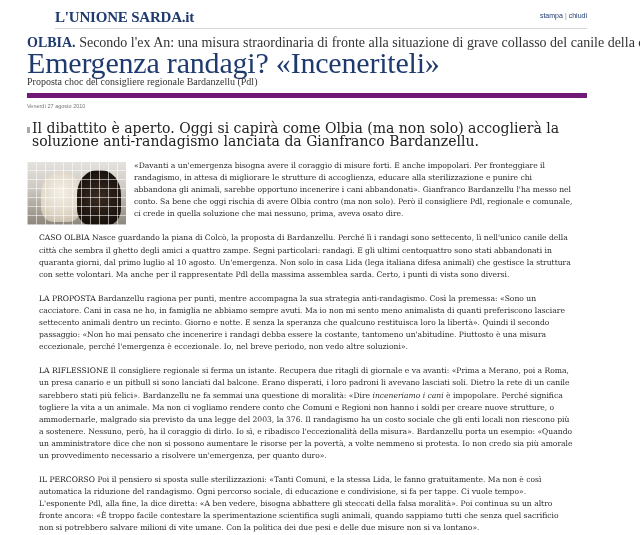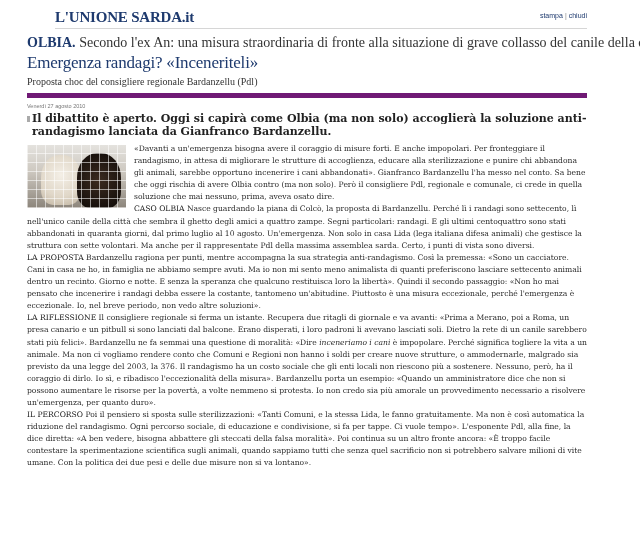--- a/index.html
+++ b/index.html
@@ -5,32 +5,32 @@
   html, body { margin: 0; padding: 0; background: #ffffff; }
   body { width: 640px; height: 535px; overflow: hidden; position: relative; font-family: "DejaVu Serif", "Liberation Serif", serif; color: #222; }
   .wrap { position: absolute; left: 27px; top: 0; width: 560px; }
   .topbar { height: 28px; position: relative; border-bottom: 1px solid #d6d6d6; margin-left: 28px; }
   .logo { position: absolute; left: 0; top: 9px; font-family: "Liberation Serif", serif; font-weight: bold; font-size: 15px; color: #1e3a6e; letter-spacing: -0.2px; }
   .toplinks { position: absolute; right: 0; top: 12px; font-family: "Liberation Sans", sans-serif; font-size: 7px; color: #1e3a6e; }
   .toplinks a { color: #1e3a6e; text-decoration: none; cursor: pointer; }
   .toplinks .sep { color: #888; margin: 0 2px; }
   .occhiello { margin-top: 6px; font-family: "Liberation Serif", serif; font-size: 14px; color: #333; white-space: nowrap; }
   .occhiello b { color: #1e3a6e; }
-  .title { font-family: "Liberation Serif", serif; font-size: 17px; color: #1e3a6e; margin-top: 0px; line-height: 24px; letter-spacing: -0.2px; }
+  .title { font-family: "Liberation Serif", serif; font-size: 30px; color: #1e3a6e; margin-top: 0px; line-height: 24px; letter-spacing: -0.2px; }
   .subtitle { font-family: "Liberation Serif", serif; font-size: 10px; color: #333; margin-top: 1px; padding-bottom: 6px; border-bottom: 5px solid #701a75; }
   .date { font-family: "Liberation Sans", sans-serif; font-size: 5.5px; color: #777; margin-top: 5px; }
-  .lead { font-family: "DejaVu Serif", serif; font-weight: bold; font-size: 11px; line-height: 13px; color: #222; margin-top: 3px; text-indent: -5px; padding-left: 5px; }
+  .lead { font-family: "DejaVu Serif", serif; font-weight: normal; font-size: 14px; line-height: 13px; color: #222; margin-top: 13px; text-indent: -5px; padding-left: 5px; }
   .lead .bullet { display: inline-block; width: 3px; height: 6px; background: #aaa; margin-right: 2px; vertical-align: 0px; }
   .article { font-family: "DejaVu Serif", serif; font-size: 7.6px; line-height: 12.1px; color: #2a2a2a; margin-top: 5px; }
   .photo { float: left; width: 99px; height: 63px; margin: 2px 8px 2px 0; position: relative; overflow: hidden; background: #c9c4bd; }
   .photo .bg { position: absolute; inset: 0; background: linear-gradient(180deg, #e4e2de 0%, #cfcac2 40%, #8c857b 100%); }
   .photo .dog1 { position: absolute; left: 14px; top: 10px; width: 40px; height: 50px; border-radius: 45% 45% 30% 30%; background: radial-gradient(circle at 50% 40%, #f4efe6 0%, #e0d7c8 60%, #bfb3a0 100%); }
   .photo .dog2 { position: absolute; left: 50px; top: 8px; width: 44px; height: 55px; border-radius: 45% 45% 30% 30%; background: radial-gradient(circle at 50% 50%, #3b2b20 0%, #1b130e 70%, #0d0906 100%); }
   .photo .grid { position: absolute; inset: 0; background-image: linear-gradient(90deg, rgba(255,255,255,0.55) 1px, transparent 1px), linear-gradient(0deg, rgba(255,255,255,0.55) 1px, transparent 1px); background-size: 9px 9px; }
-  .article p { margin: 0; }
+  .article p { margin: 12px; }
   .article b { font-weight: normal; color: #1a1a1a; }
   .author { font-weight: bold; }
 </style>
 </head>
 <body>
 
 <div class="wrap">
   <div class="topbar">
     <div class="logo">L'UNIONE SARDA.it</div>
     <div class="toplinks">

